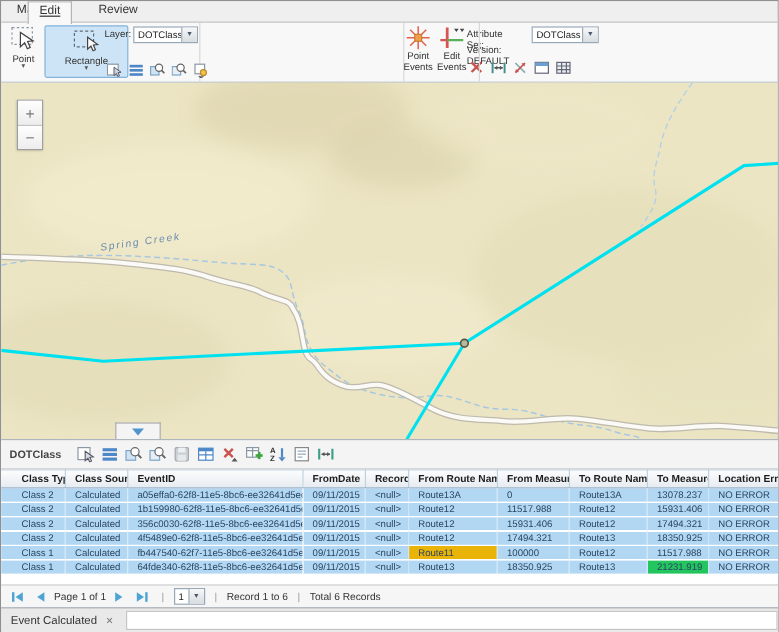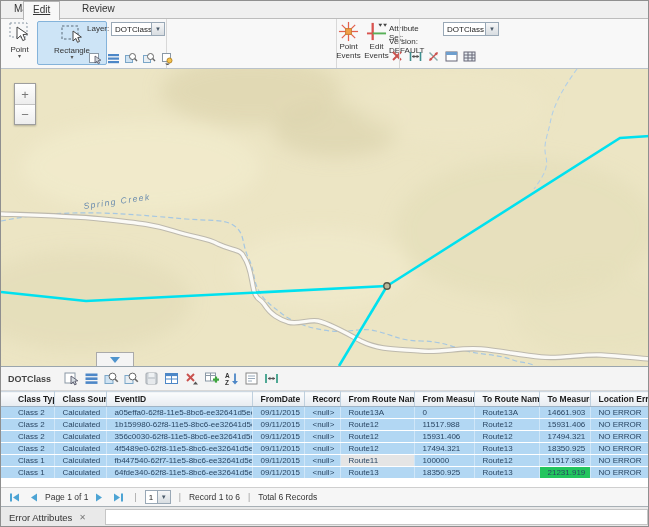--- a/index.html
+++ b/index.html
@@ -379,21 +379,21 @@
       <tbody>
           <tr>
             <td style="background: rgb(178, 215, 243);">Class 2</td>
             <td style="background: rgb(178, 215, 243);">Calculated</td>
             <td style="background: rgb(178, 215, 243);">a05effa0-62f8-11e5-8bc6-ee32641d5ec9</td>
             <td style="background: rgb(178, 215, 243);">09/11/2015</td>
             <td style="background: rgb(178, 215, 243);">&lt;null&gt;</td>
             <td style="background: rgb(178, 215, 243);">Route13A</td>
             <td style="background: rgb(178, 215, 243);">0</td>
             <td style="background: rgb(178, 215, 243);">Route13A</td>
-            <td style="background: rgb(178, 215, 243);">14661.903</td>
+            <td style="background: rgb(178, 215, 243);">13078.237</td>
             <td style="background: rgb(178, 215, 243);">NO ERROR</td>
           </tr>
           <tr>
             <td style="background: rgb(178, 215, 243);">Class 2</td>
             <td style="background: rgb(178, 215, 243);">Calculated</td>
             <td style="background: rgb(178, 215, 243);">1b159980-62f8-11e5-8bc6-ee32641d5ec9</td>
             <td style="background: rgb(178, 215, 243);">09/11/2015</td>
             <td style="background: rgb(178, 215, 243);">&lt;null&gt;</td>
             <td style="background: rgb(178, 215, 243);">Route12</td>
             <td style="background: rgb(178, 215, 243);">11517.988</td>
@@ -424,21 +424,21 @@
             <td style="background: rgb(178, 215, 243);">Route13</td>
             <td style="background: rgb(178, 215, 243);">18350.925</td>
             <td style="background: rgb(178, 215, 243);">NO ERROR</td>
           </tr>
           <tr>
             <td style="background: rgb(178, 215, 243);">Class 1</td>
             <td style="background: rgb(178, 215, 243);">Calculated</td>
             <td style="background: rgb(178, 215, 243);">fb447540-62f7-11e5-8bc6-ee32641d5ec9</td>
             <td style="background: rgb(178, 215, 243);">09/11/2015</td>
             <td style="background: rgb(178, 215, 243);">&lt;null&gt;</td>
-            <td style="background: #e5e5e5;">Route11</td>
+            <td style="background: #eab308;">Route11</td>
             <td style="background: rgb(178, 215, 243);">100000</td>
             <td style="background: rgb(178, 215, 243);">Route12</td>
             <td style="background: rgb(178, 215, 243);">11517.988</td>
             <td style="background: rgb(178, 215, 243);">NO ERROR</td>
           </tr>
           <tr>
             <td style="background: rgb(178, 215, 243);">Class 1</td>
             <td style="background: rgb(178, 215, 243);">Calculated</td>
             <td style="background: rgb(178, 215, 243);">64fde340-62f8-11e5-8bc6-ee32641d5ec9</td>
             <td style="background: rgb(178, 215, 243);">09/11/2015</td>
@@ -483,19 +483,19 @@
       </span>
       <span class="sep">|</span>
       <span class="pgtext">Record 1 to 6</span>
       <span class="sep">|</span>
       <span class="pgtext">Total 6 Records</span>
     </div>
   </div>
 
   <div class="tabbar">
     <div class="wtab">
-      <span>Error Attributes</span>
+      <span>Event Calculated</span>
       <span class="close">✕</span>
     </div>
     <div class="tabspace"></div>
   </div>
 
 </div>
 
 </body></html>

